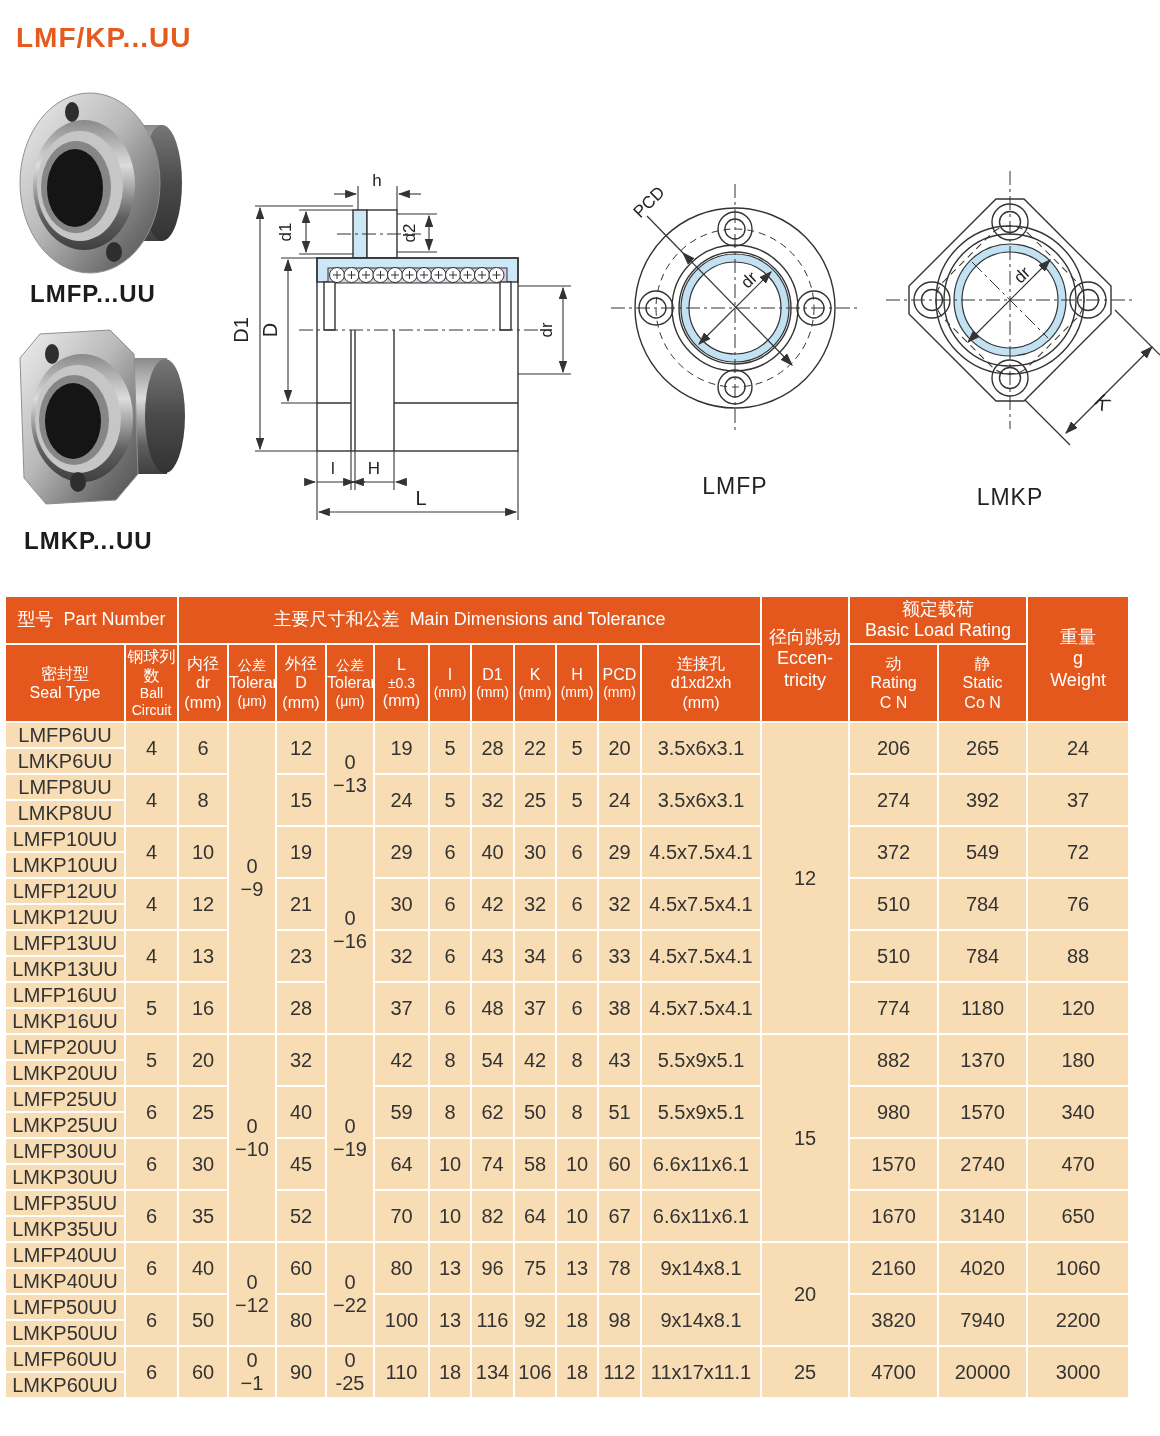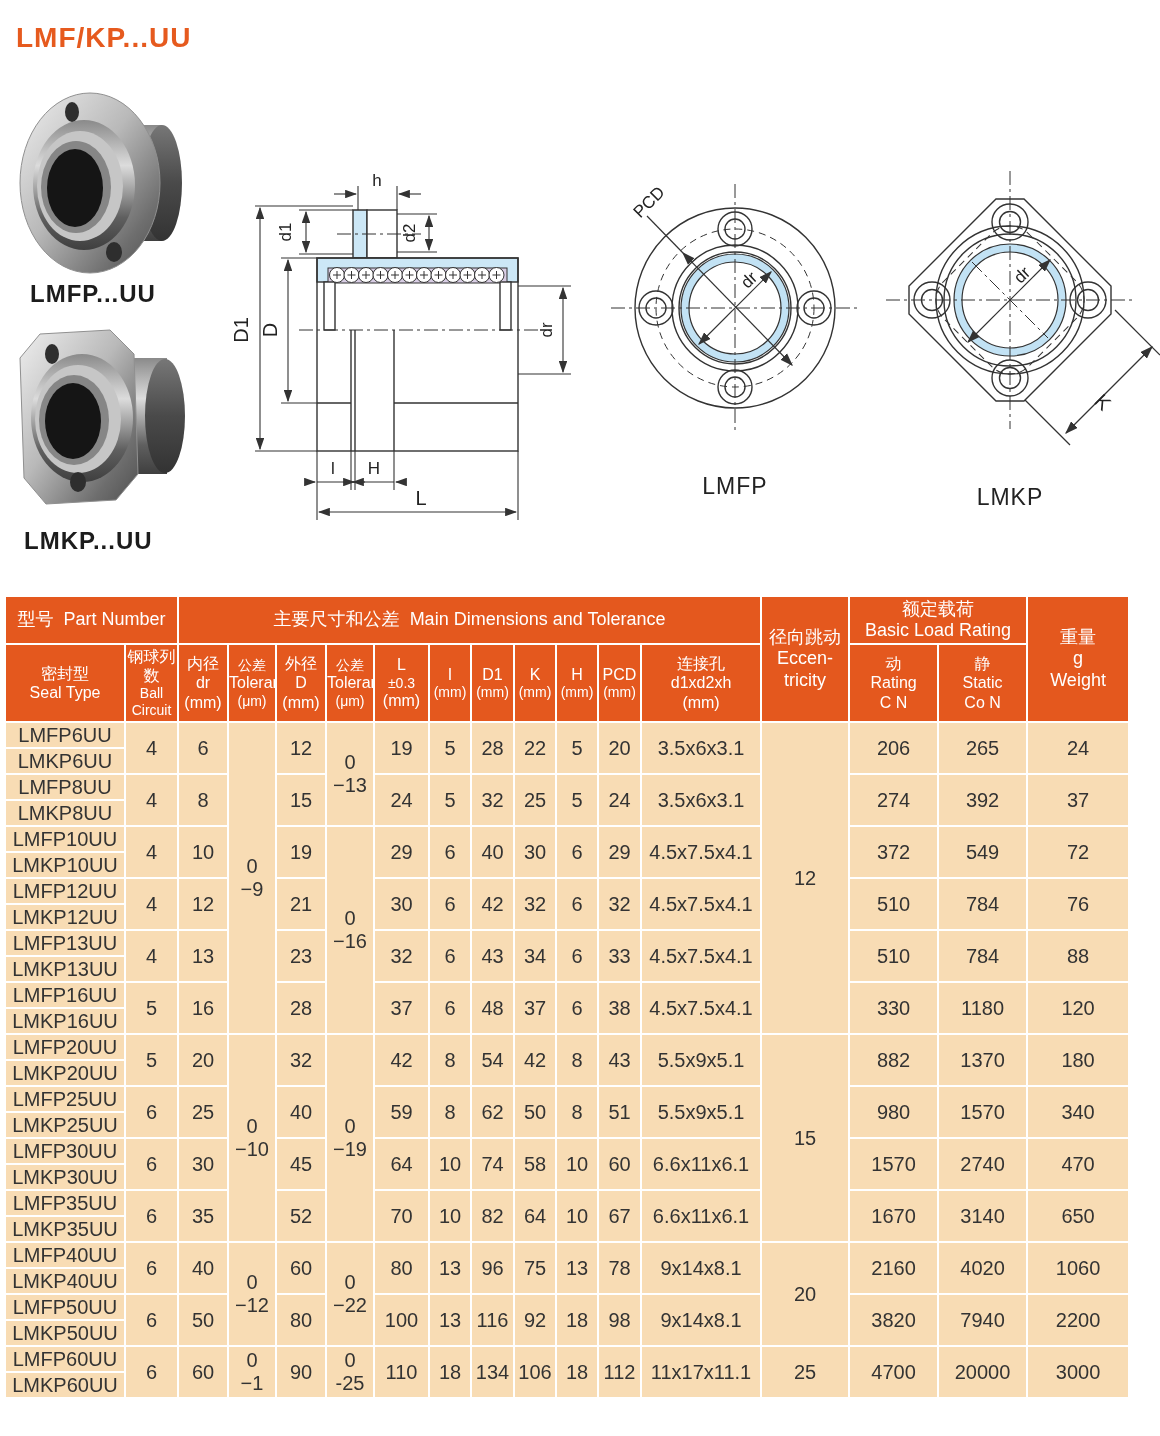--- a/index.html
+++ b/index.html
@@ -473,21 +473,21 @@
           <td rowspan="2">5</td>
           <td rowspan="2">16</td>
           <td rowspan="2">28</td>
           <td rowspan="2">37</td>
           <td rowspan="2">6</td>
           <td rowspan="2">48</td>
           <td rowspan="2">37</td>
           <td rowspan="2">6</td>
           <td rowspan="2">38</td>
           <td rowspan="2" class="hole">4.5x7.5x4.1</td>
-          <td rowspan="2">330</td>
+          <td rowspan="2">774</td>
           <td rowspan="2">1180</td>
           <td rowspan="2">120</td>
         </tr>
         <tr>
           <td class="part">LMKP16UU</td>
         </tr>
         <tr>
           <td class="part">LMFP20UU</td>
           <td rowspan="2">5</td>
           <td rowspan="2">20</td>

